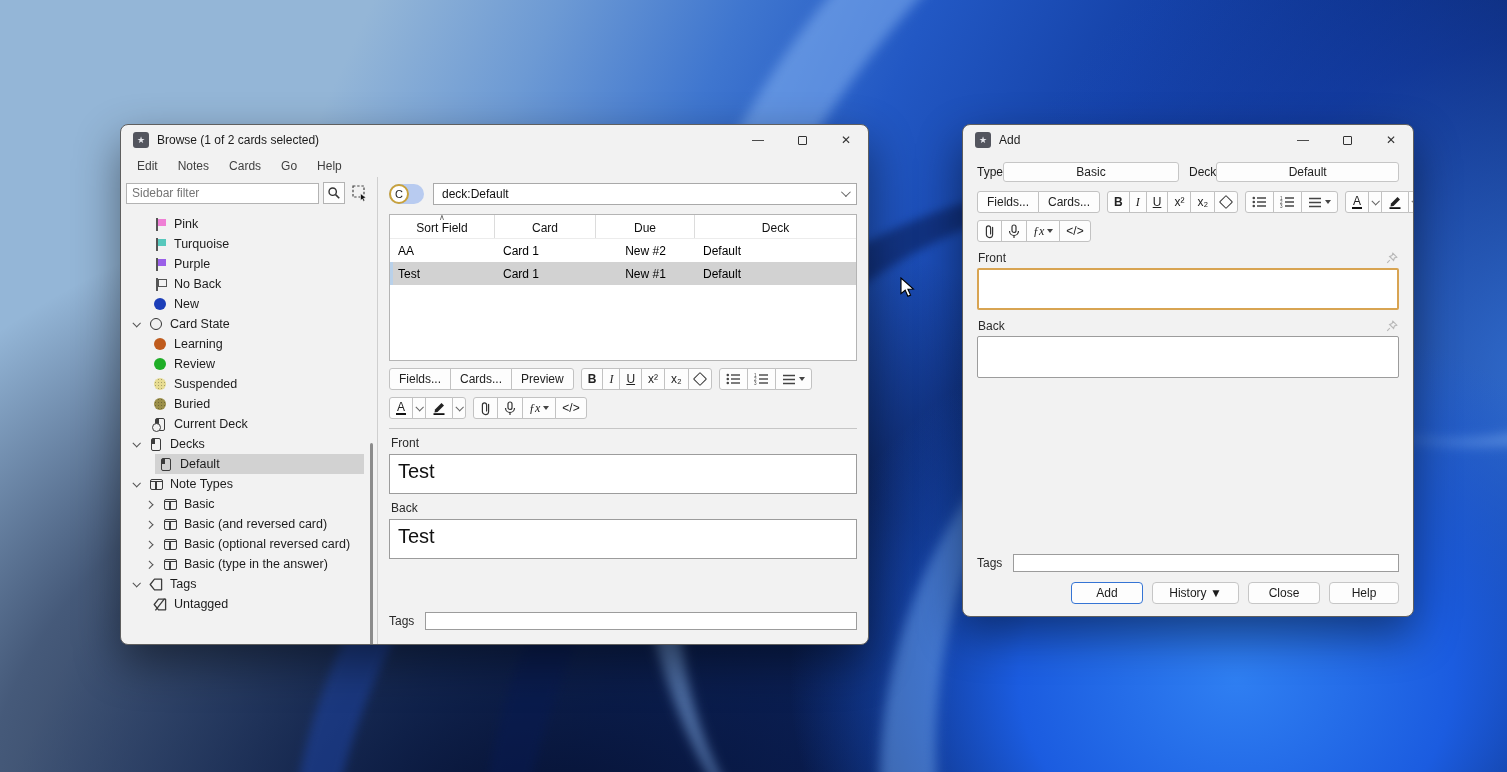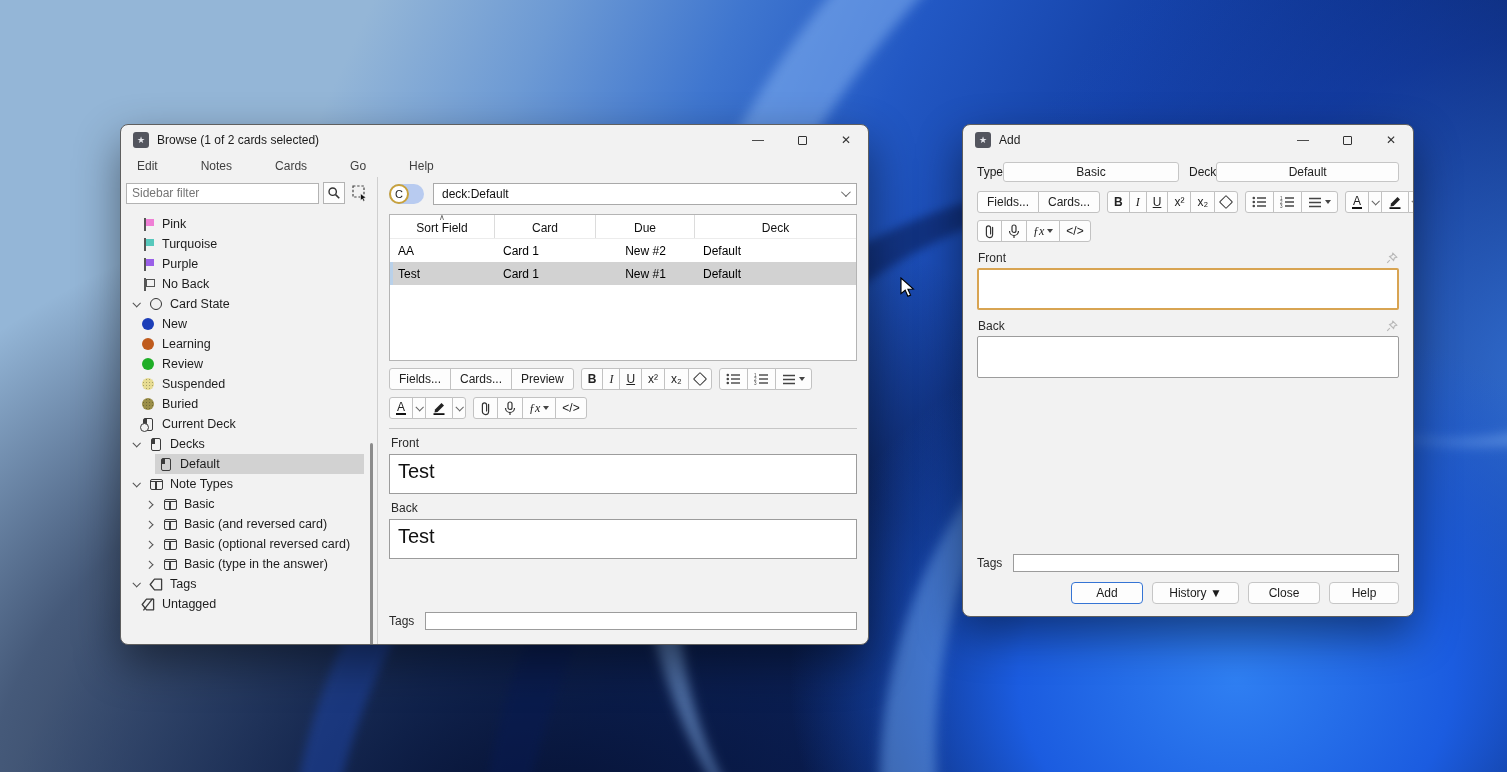--- a/index.html
+++ b/index.html
@@ -25,34 +25,34 @@
        box-shadow:0 18px 45px rgba(0,0,0,.45);display:flex;flex-direction:column;overflow:hidden;}
   .browse{left:120px;top:124px;width:749px;height:521px;}
   .addwin{left:962px;top:124px;width:452px;height:493px;}
 
   .titlebar{height:30px;display:flex;align-items:center;gap:8px;padding-left:12px;font-size:12px;color:#1b1b1b;flex:none;}
   .appicon{width:16px;height:16px;border-radius:3px;background:#53555e;color:#e8e9ee;display:flex;align-items:center;justify-content:center;font-size:9px;flex:none;}
   .wc{margin-left:auto;display:flex;height:30px;flex:none;}
   .wc span{width:44px;display:flex;align-items:center;justify-content:center;color:#333;font-size:12px;}
   .wc .maxbox{width:9px;height:9px;border:1.1px solid #333;border-radius:1px;display:block;}
 
-  .menubar{height:22px;display:flex;align-items:center;padding-left:6px;font-size:12px;color:#3f3f3f;flex:none;gap:23px;}
+  .menubar{height:22px;display:flex;align-items:center;padding-left:6px;font-size:12px;color:#3f3f3f;flex:none;}
   .menubar span{padding:0 10px;line-height:22px;}
 
   
   .bbody{flex:1;display:flex;min-height:0;}
   .sidebar{width:257px;flex:none;display:flex;flex-direction:column;border-right:1px solid #cfcfcf;position:relative;}
   .sbtop{display:flex;align-items:center;gap:4px;padding:5px 6px 4px 5px;}
   .sbtop input{flex:1;height:21px;border:1px solid #b3b3b3;background:#fff;font-size:12px;padding:0 5px;font-family:inherit;color:#222;}
   .sqbtn{width:22px;height:22px;border:1px solid #b3b3b3;background:#fdfdfd;display:flex;align-items:center;justify-content:center;flex:none;}
   .selbtn{width:22px;height:22px;display:flex;align-items:center;justify-content:center;flex:none;}
   .tree{flex:1;padding-top:6px;font-size:12.5px;color:#1d1d1d;overflow:hidden;}
   .srow{height:20px;display:flex;align-items:center;gap:7px;}
   .ind1{padding-left:8px;}
-  .ind2{padding-left:20px;}
+  .ind2{padding-left:32px;}
   .ind2c{padding-left:22px;}
   .srow.sel{background:#d2d2d2;margin-left:34px;margin-right:13px;padding-left:4px;}
   .chev{width:13px;display:flex;justify-content:center;flex:none;}
   .chev i{width:6px;height:6px;border-right:1.4px solid #555;border-bottom:1.4px solid #555;display:block;}
   .chev.down i{transform:rotate(45deg) translateY(-1px);}
   .chev.right i{transform:rotate(-45deg) translateX(-1px);}
   .icn{flex:none;display:flex;align-items:center;justify-content:center;width:14px;}
   .flag{position:relative;width:12px;height:13px;}
   .flag::after{content:"";position:absolute;left:2px;top:0;width:1.5px;height:13px;background:#555;}
   .flag::before{content:"";position:absolute;left:3.5px;top:1px;width:8px;height:7px;background:var(--fc);}
@@ -194,34 +194,34 @@
                 <i class="flag" style="--fc:#9a5fe8"></i>
               </span>
             <span>Purple</span>
           </div>
           <div class="srow ind2">
             <span class="icn">
                 <i class="flag outline"></i>
               </span>
             <span>No Back</span>
           </div>
+          <div class="srow ind2">
+            <span class="icn">
+                <i class="dot" style="--fc:#1c3eb8"></i>
+              </span>
+            <span>New</span>
+          </div>
           <div class="srow ind1">
             <span class="chev down">
                 <i></i>
               </span>
             <span class="icn">
                 <i class="ring"></i>
               </span>
             <span>Card State</span>
-          </div>
-          <div class="srow ind2">
-            <span class="icn">
-                <i class="dot" style="--fc:#1c3eb8"></i>
-              </span>
-            <span>New</span>
           </div>
           <div class="srow ind2">
             <span class="icn">
                 <i class="dot" style="--fc:#bf5b1d"></i>
               </span>
             <span>Learning</span>
           </div>
           <div class="srow ind2">
             <span class="icn">
                 <i class="dot" style="--fc:#1fae27"></i>

